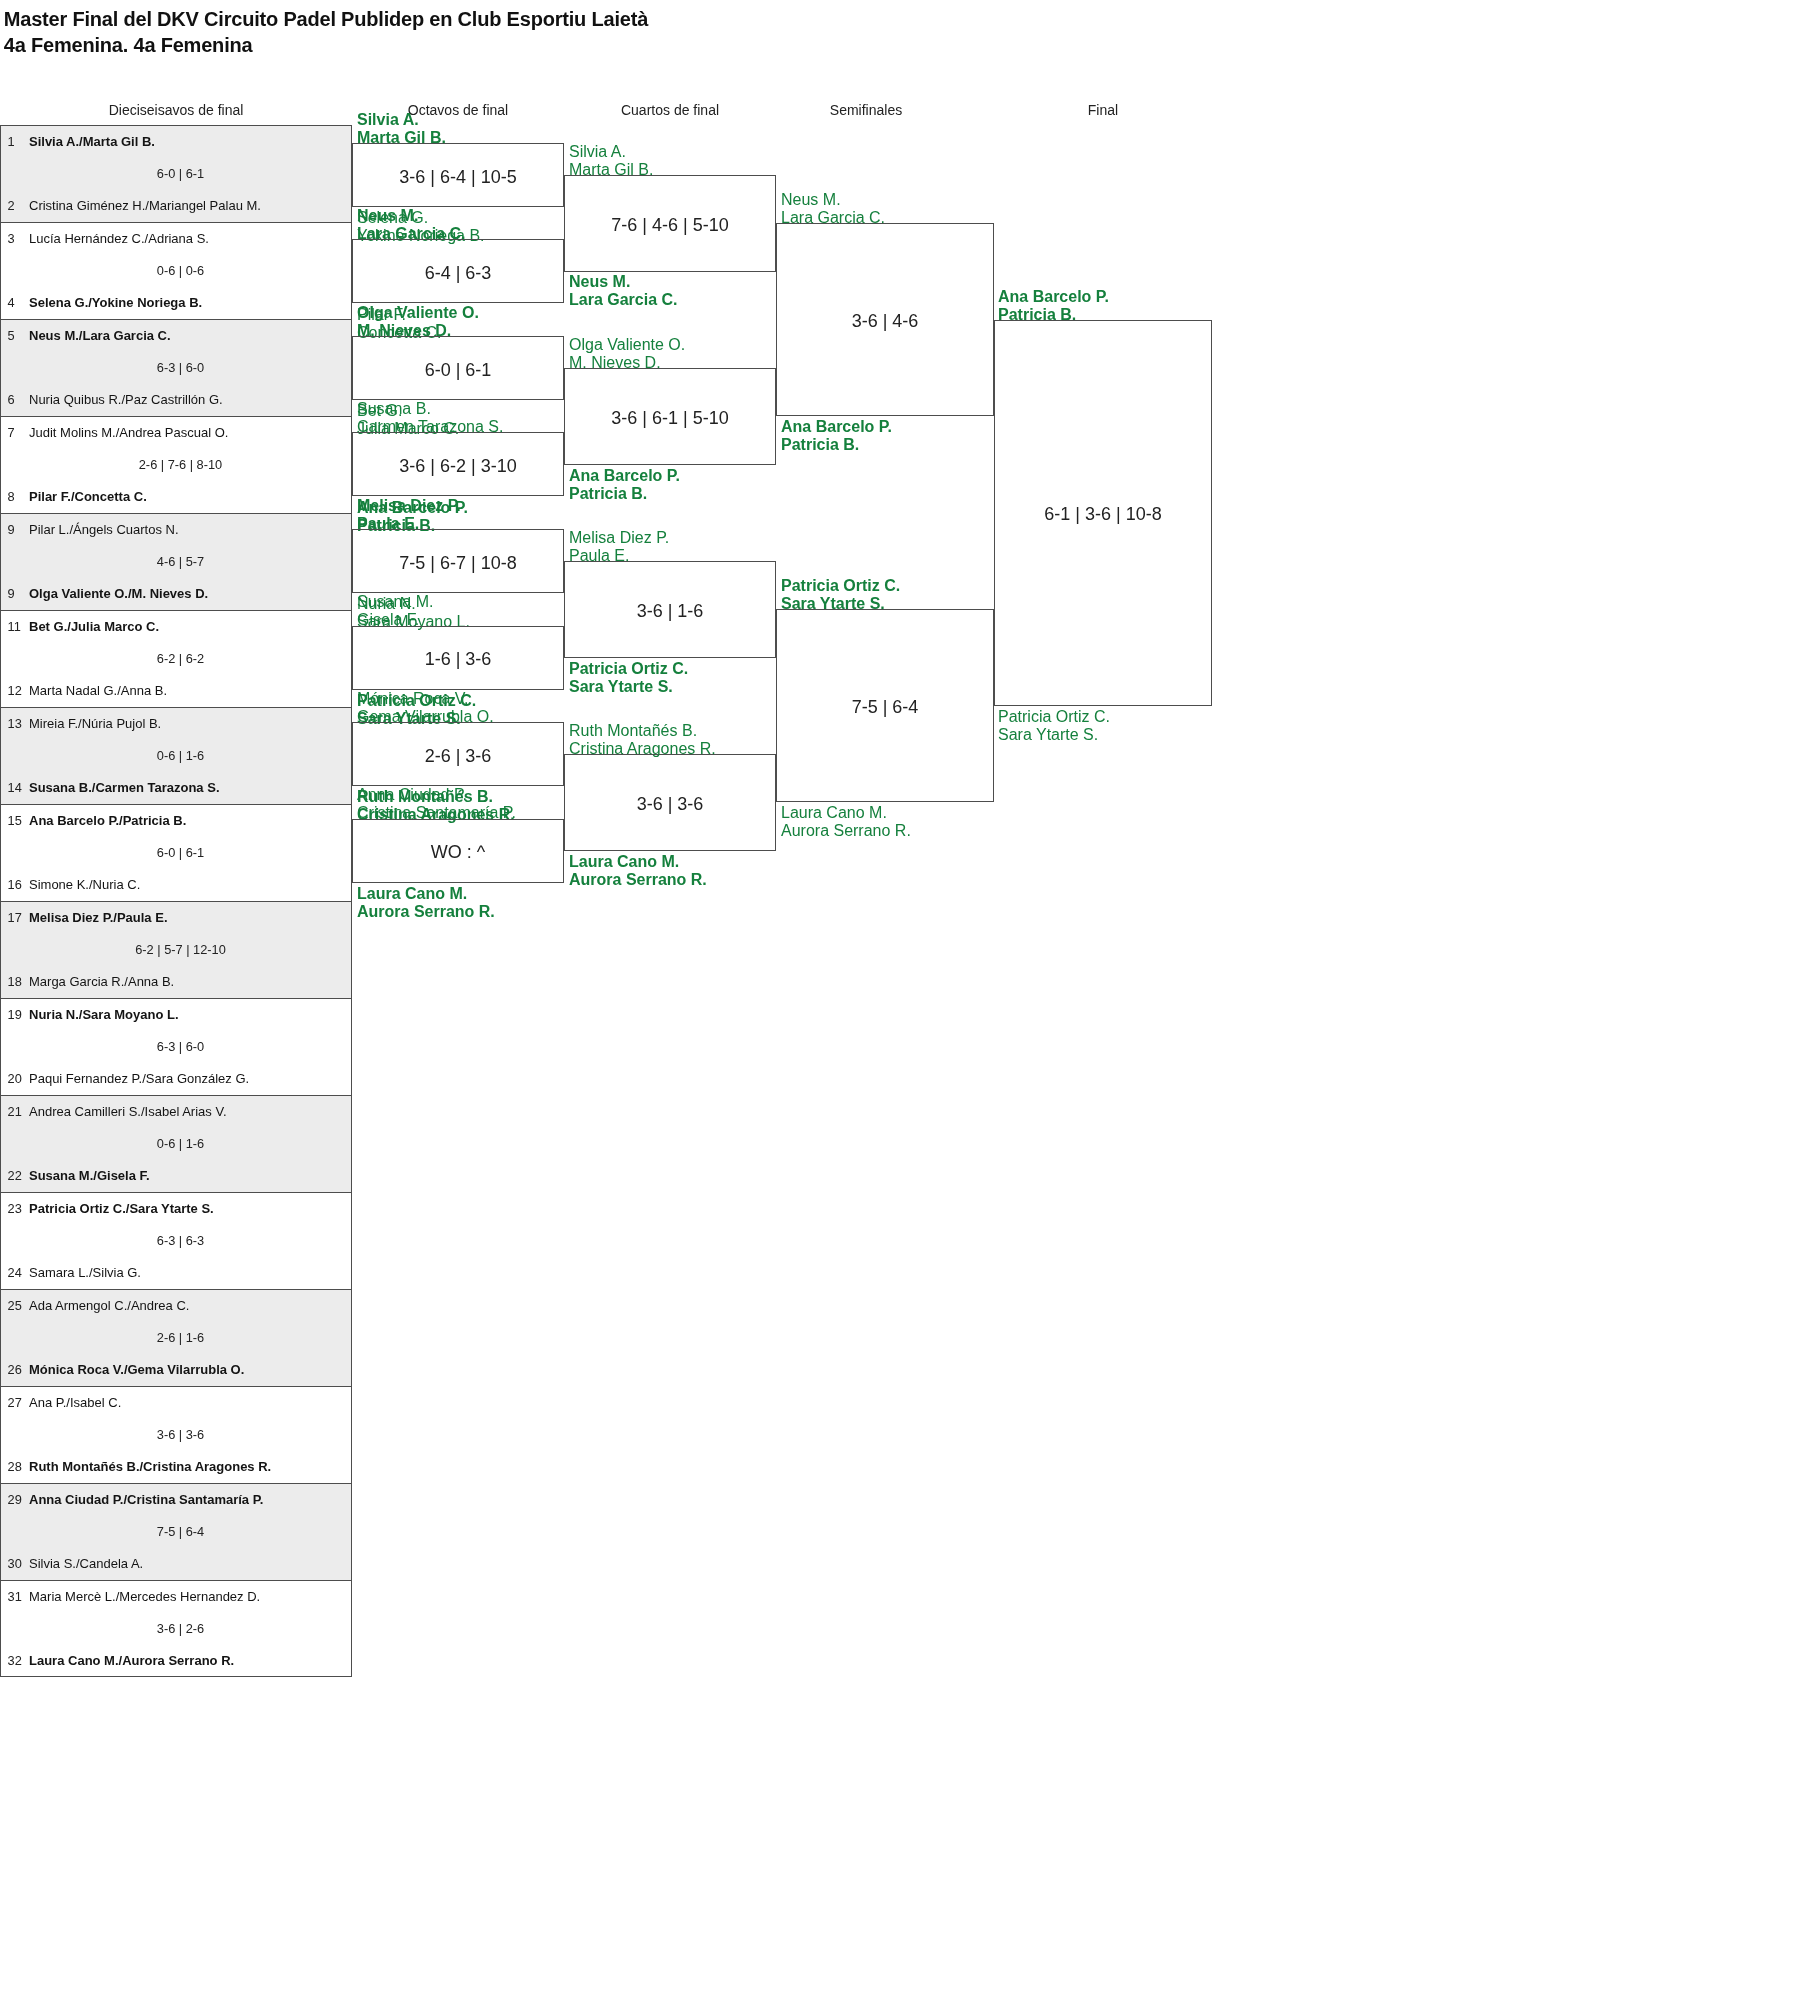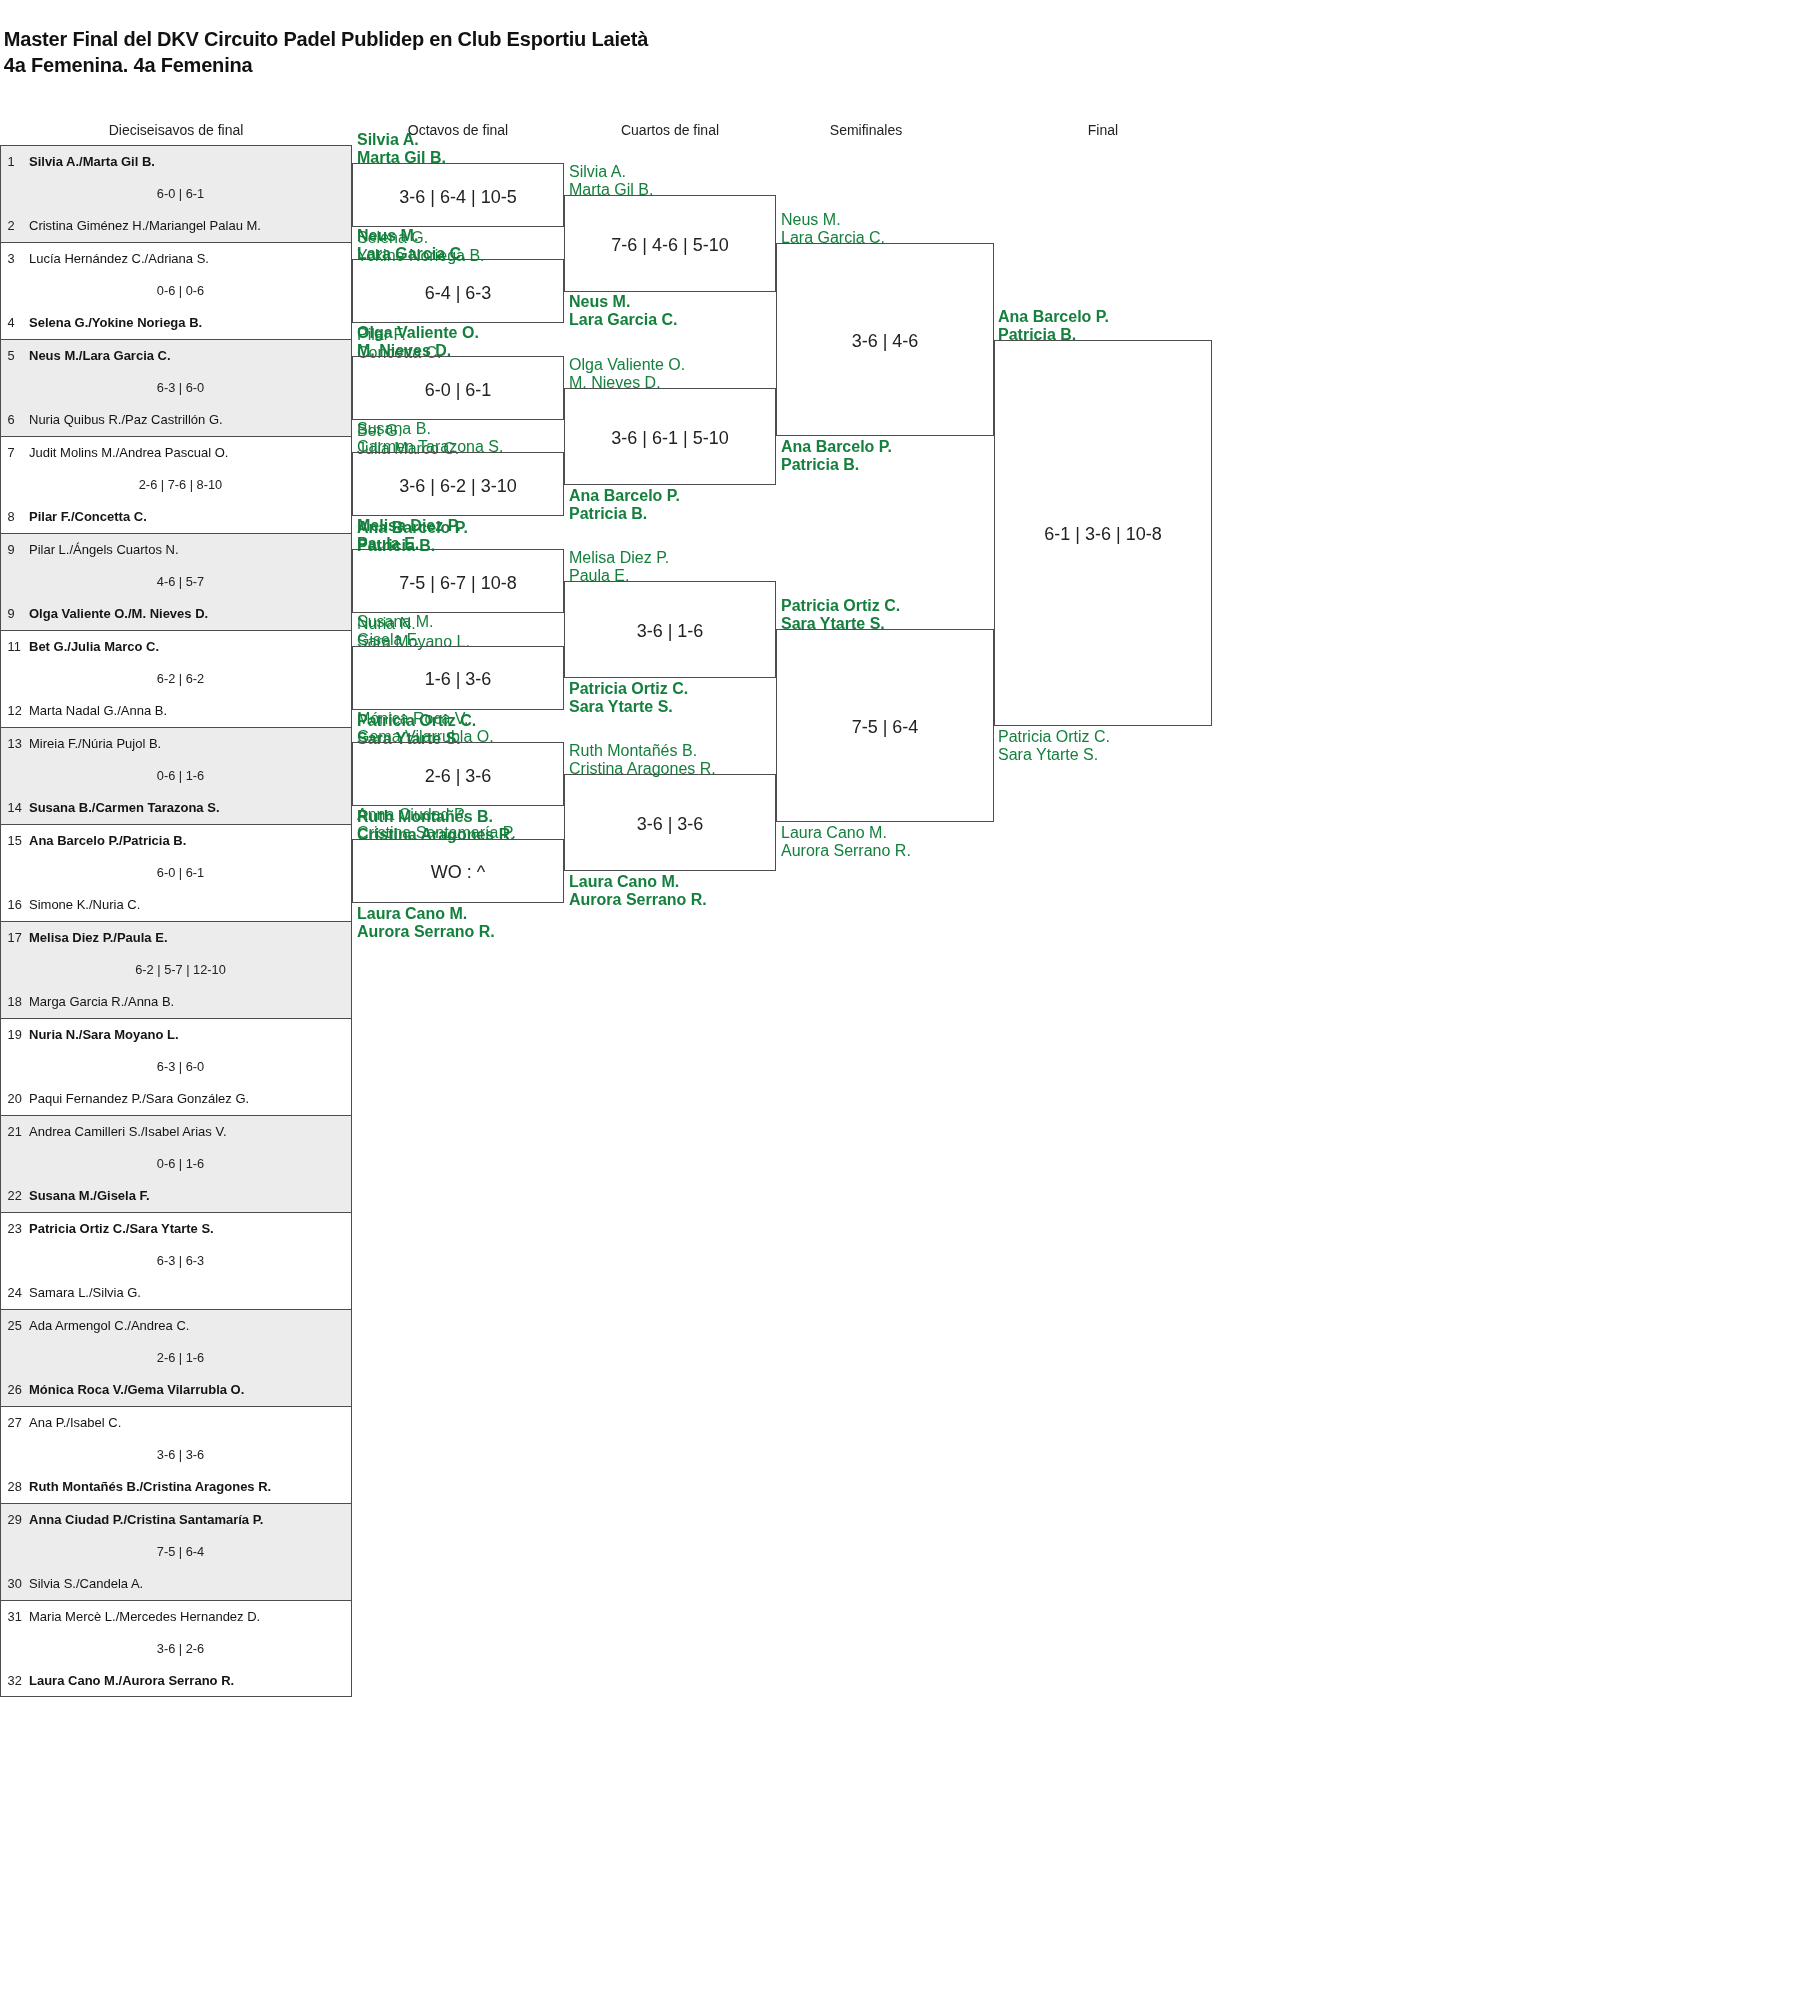--- a/index.html
+++ b/index.html
@@ -12,21 +12,20 @@
     color: #1a1a1a;
     width: 1817px;
     height: 2008px;
     position: relative;
     overflow: hidden;
   }
   #root {
     position: relative;
     width: 1817px;
     height: 1504px;
-    margin-top: 20px;
   }
   .title-block {
     position: absolute;
     left: 3.8px;
     top: 5.7px;
     width: 1136px;
   }
   .title-line {
     font-size: 20px;
     font-weight: bold;

